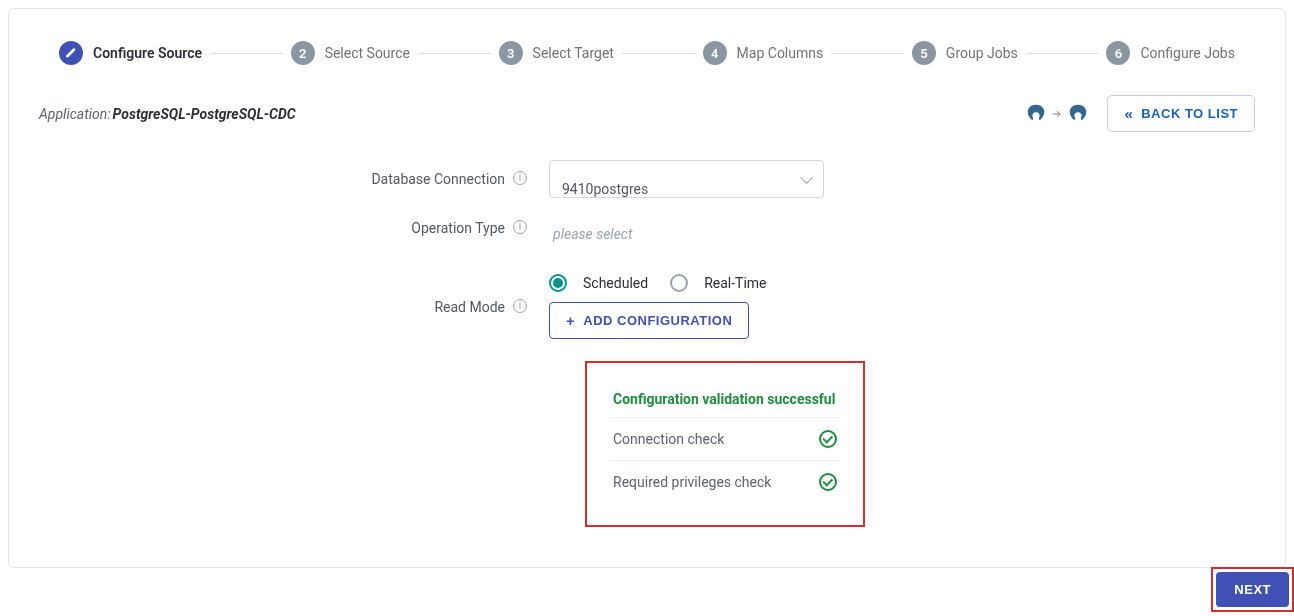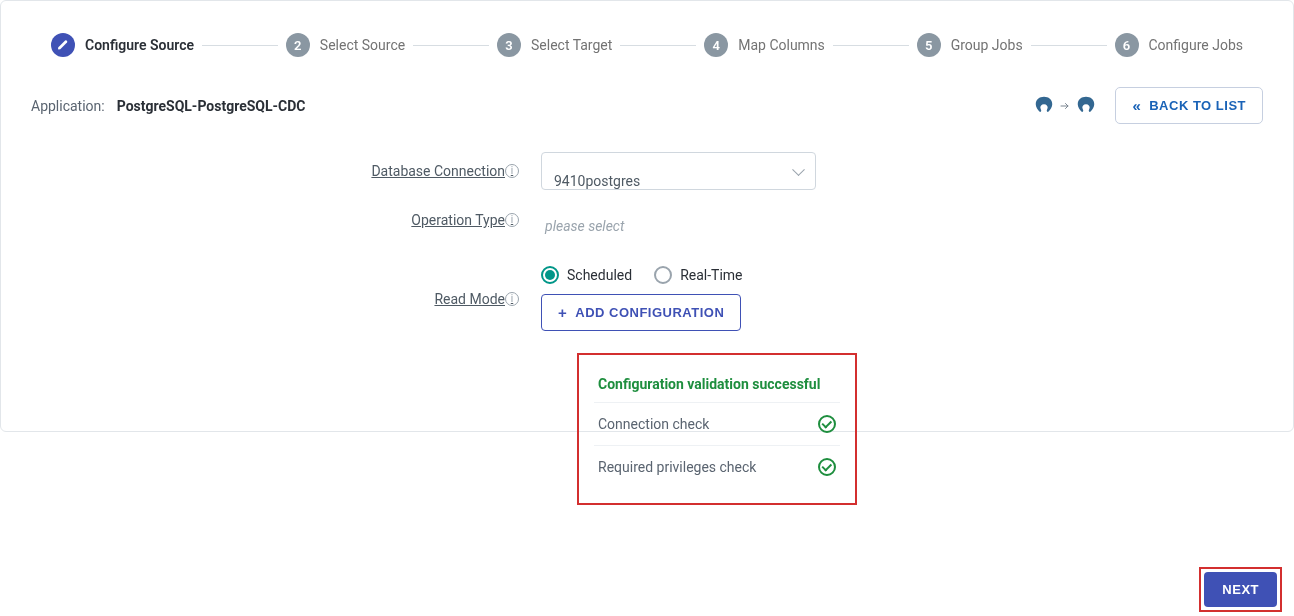--- a/index.html
+++ b/index.html
@@ -9,21 +9,22 @@
     background: #fff;
     color: #5a6470;
     width: 1294px;
     height: 616px;
     position: relative;
     overflow: hidden;
   }
   .page {
     border: 1px solid #e2e6ea;
     border-radius: 6px;
-    height: 432px;
+    margin: 8px;
+    height: 560px;
     padding: 20px 30px;
     position: relative;
   }
   
   .stepper {
     display: flex;
     align-items: center;
     justify-content: space-between;
     margin: 12px 20px 30px 20px;
   }
@@ -59,21 +60,21 @@
     margin: 0 8px;
     min-width: 40px;
   }
   
   .app-row {
     display: flex;
     justify-content: space-between;
     align-items: center;
     margin-bottom: 28px;
   }
-  .app-label { font-size: 14px; color: #5a6470; display:flex; gap:12px; }
+  .app-label { font-size: 14px; color: #5a6470; display:flex; gap:2px;font-style:italic; }
   .app-name { font-weight: 700; color: #2a2f36; }
   .app-right { display: flex; align-items: center; gap: 18px; }
   .db-icons { display:flex; align-items:center; gap:4px; }
   .db-icons svg { display:block; }
   .btn-back {
     border: 1px solid #c6cfe0;
     background: #fff;
     color: #1a63b7;
     font-weight: 700;
     letter-spacing: 0.5px;
@@ -92,22 +93,22 @@
     margin-bottom: 22px;
   }
   .form-label {
     width: 510px;
     text-align: right;
     padding-right: 22px;
     font-size: 14px;
     color: #4f5a64;
     display:flex;
     justify-content:flex-end;
-    align-items:center;
-    text-decoration:underline;
+    align-items:flex-start;
+    gap:8px;
   }
   .info-icon {
     width: 14px; height:14px; border:1px solid #9aa4ad; border-radius:50%;
     display:inline-flex;align-items:center;justify-content:center;
     font-size:10px; color:#9aa4ad; line-height:1;
   }
   .form-field { width: 275px; position:relative; }
   .select-box {
     border:1px solid #d0d7de;
     border-radius:4px;
@@ -131,21 +132,21 @@
   }
   .field-hint {
     font-size:14px;
     color:#9aa4ad;
     margin-bottom:4px;
     padding-left:4px;
     font-style:italic;
   }
   .radio-group { display:flex; gap:22px; align-items:center; }
   .radio {
-    display:flex; align-items:center; gap:8px;
+    display:flex; align-items:center; gap:16px;
     font-size:14px; color:#2a2f36; cursor:pointer;
   }
   .radio-dot {
     width:18px;height:18px;border:2px solid #9aa4ad;border-radius:50%;
     display:flex;align-items:center;justify-content:center;
   }
   .radio.checked .radio-dot { border-color:#009688; }
   .radio.checked .radio-dot::after{
     content:"";width:10px;height:10px;background:#009688;border-radius:50%;
   }
@@ -162,21 +163,21 @@
     display:inline-flex;
     align-items:center;
     gap:8px;
     cursor:pointer;
   }
   
   .validation-wrap {
     margin-left:546px;
     width:280px;
     border:2px solid #d32f2f;
-    padding:15px;
+    padding:22px;
   }
   .validation-title{
     color:#1e8e3e;
     font-weight:700;
     font-size:14px;
     padding:6px 4px 10px 4px;
     border-bottom:1px solid #eef1f4;
   }
   .check-row{
     display:flex;justify-content:space-between;align-items:center;
@@ -190,21 +191,21 @@
     display:flex;align-items:center;justify-content:center;
   }
   .check-ok::after{
     content:"";
     width:7px;height:4px;border-left:2px solid #1e8e3e;border-bottom:2px solid #1e8e3e;
     transform:rotate(-45deg) translate(0,-1px);
   }
   
   .next-box{
     position:absolute;
-    right:12px;bottom:4px;
+    right:0;bottom:4px;
     border:2px solid #d32f2f;
     padding:3px;
   }
   .btn-next{
     background:#3f51b5;
     color:#fff;
     font-weight:700;
     font-size:13px;
     letter-spacing:.5px;
     border:none;

